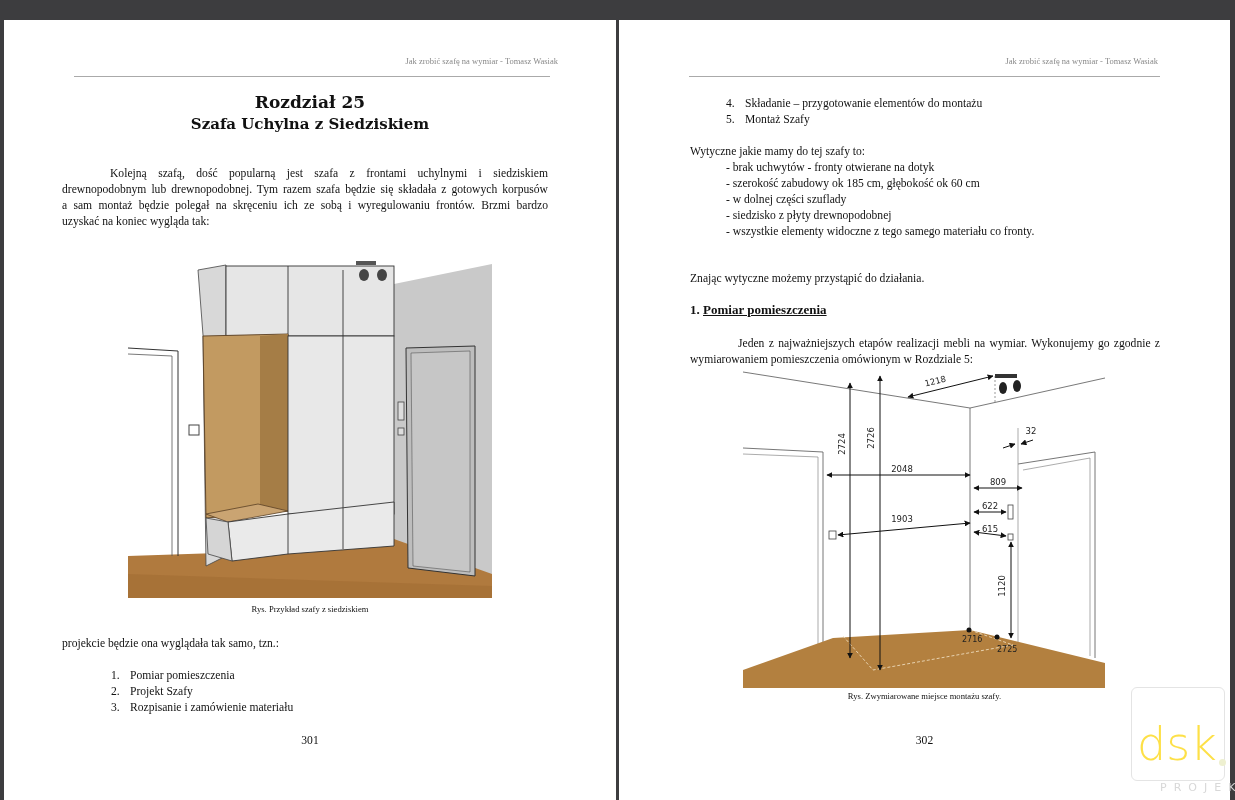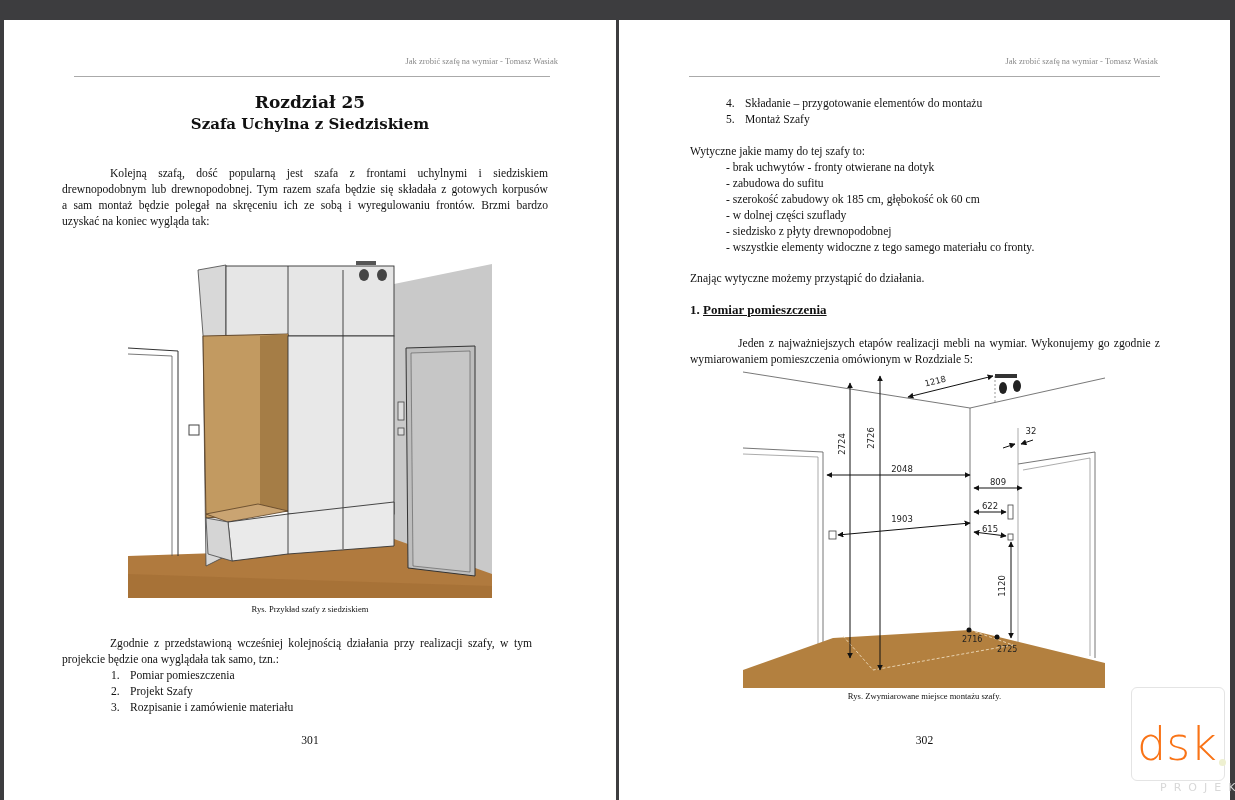--- a/index.html
+++ b/index.html
@@ -82,21 +82,20 @@
 
     <g>
       <rect x="228" y="5" width="20" height="4" fill="#555"></rect>
       <ellipse cx="236" cy="19" rx="5" ry="6" fill="#444"></ellipse>
       <ellipse cx="254" cy="19" rx="5" ry="6" fill="#444"></ellipse>
     </g>
   </svg>
   <div class="caption" style="top:584px;">Rys. Przykład szafy z siedziskiem</div>
 
   <div class="para" style="top:616px; left:58px; width:470px;">
-    <div style="text-align-last:justify;"><span class="indent"></span><span>Zgodnie z przedstawioną wcześniej kolejnością działania przy realizacji szafy, w tym</span></div>
     <div>projekcie będzie ona wyglądała tak samo, tzn.:</div>
   </div>
   <ul class="olist" style="top:648px; left:107px;">
     <li>
         <span class="num">1.</span>
         <span>Pomiar pomieszczenia</span>
       </li>
     <li>
         <span class="num">2.</span>
         <span>Projekt Szafy</span>
@@ -121,21 +120,20 @@
       </li>
     <li>
         <span class="num">5.</span>
         <span>Montaż Szafy</span>
       </li>
   </ul>
 
   <div class="para" style="top:124px; left:71px;">Wytyczne jakie mamy do tej szafy to:</div>
   <ul class="dlist" style="top:140px; left:107px;">
     <li>- brak uchwytów - fronty otwierane na dotyk</li>
-    <li>- zabudowa do sufitu</li>
     <li>- szerokość zabudowy ok 185 cm, głębokość ok 60 cm</li>
     <li>- w dolnej części szuflady</li>
     <li>- siedzisko z płyty drewnopodobnej</li>
     <li>- wszystkie elementy widoczne z tego samego materiału co fronty.</li>
   </ul>
   <div class="para" style="top:251px; left:71px;">Znając wytyczne możemy przystąpić do działania.</div>
 
   <div class="sect" style="top:282px; left:71px;">
     <span>1.</span>
     <span class="u">Pomiar pomieszczenia</span>
@@ -206,16 +204,16 @@
     <text x="219" y="274" font-size="8" fill="#222">2716</text>
     <text x="254" y="284" font-size="8" fill="#222">2725</text>
   </svg>
   <div class="caption" style="top:671px;">Rys. Zwymiarowane miejsce montażu szafy.</div>
 
   <div class="pagenum">302</div>
 </div>
 
 <div class="watermark">
   <div style="position:absolute; left:4px; top:0; width:92px; height:92px; border:1px solid #e4e4e4; border-radius:6px;"></div>
-  <div style="position:absolute; left:10px; top:30px; font-family:'DejaVu Sans', sans-serif; font-size:46px; color:#f97316; font-weight:200;">dsk</div>
+  <div style="position:absolute; left:10px; top:30px; font-family:'DejaVu Sans', sans-serif; font-size:46px; color:#fde047; font-weight:200;">dsk</div>
   <div style="position:absolute; left:92px; top:72px; width:7px; height:7px; background:#eef0d0; border-radius:50%;"></div>
   <div style="position:absolute; left:8px; top:94px; font-family:'DejaVu Sans', sans-serif; font-size:11px; letter-spacing:7px; color:#d8d8d8;margin-left:25px;">PROJEKT</div>
 </div>
 
 </body></html>

